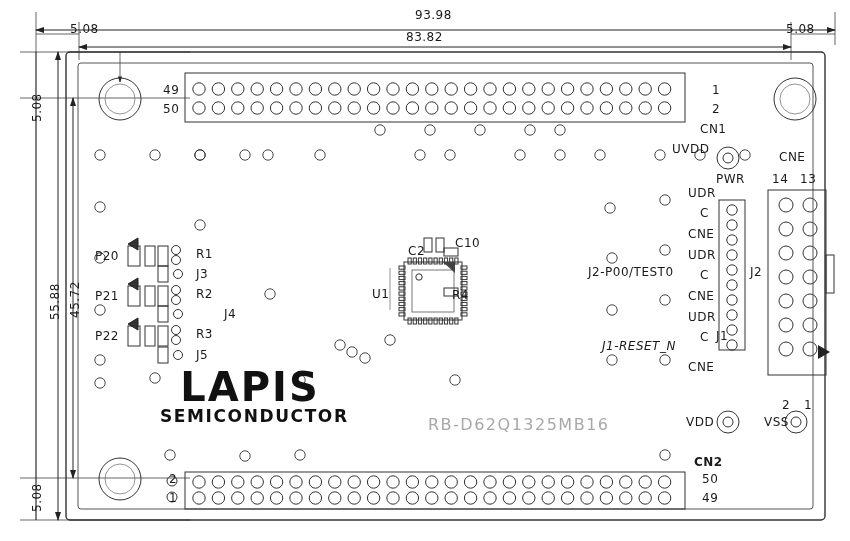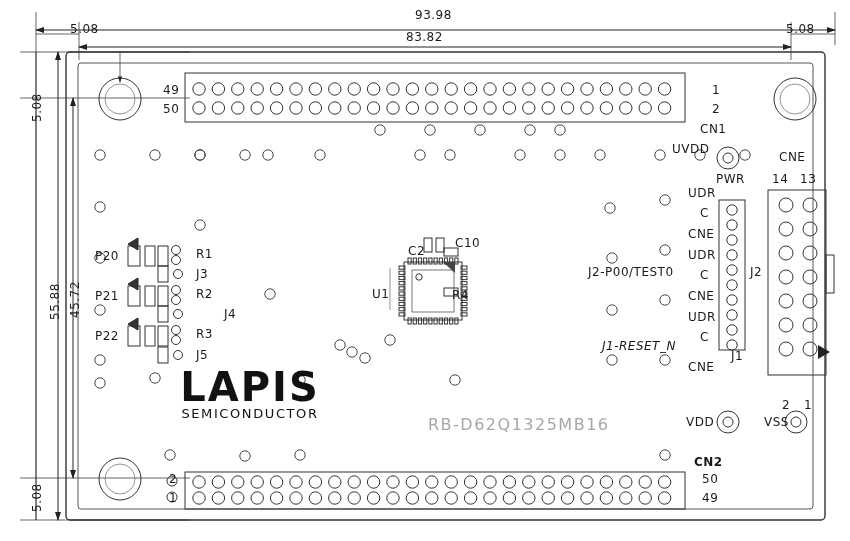--- a/index.html
+++ b/index.html
@@ -5,21 +5,21 @@
   html,body{margin:0;padding:0;background:#ffffff;}
   body{width:850px;height:541px;overflow:hidden;font-family:"DejaVu Sans",sans-serif;color:#1a1a1a;}
   #stage{position:relative;width:850px;height:541px;}
   .lbl{position:absolute;font-size:12px;letter-spacing:.5px;color:#1a1a1a;white-space:nowrap;}
   .lbl.small{font-size:12px;}
   .rot{transform-origin:0 0;}
   svg{position:absolute;left:0;top:0;}
   .brand{position:absolute;text-align:center;color:#111;}
   .brand .g{font-size:13.5px;font-weight:bold;letter-spacing:1.2px;}
   .brand .l{font-size:40px;font-weight:bold;letter-spacing:2px;line-height:.95;}
-  .brand .s{font-size:13px;font-weight:normal;letter-spacing:1.6px;}
+  .brand .s{font-size:17px;font-weight:bold;letter-spacing:1.6px;}
   .wm{position:absolute;color:#a8a8a8;font-size:16px;letter-spacing:1.5px;}
 </style>
 </head>
 <body>
 
 <div id="stage">
 
   <svg width="850" height="541">
     <defs>
       <marker id="ar" markerWidth="9" markerHeight="9" refX="8" refY="3" orient="auto" markerUnits="strokeWidth">
@@ -388,21 +388,21 @@
   <div class="lbl small" style="left:688px;top:248px;">UDR</div>
   <div class="lbl small" style="left:700px;top:268px;">C</div>
   <div class="lbl small" style="left:588px;top:265px;">J2-P00/TEST0</div>
   <div class="lbl" style="left:750px;top:265px;">J2</div>
 
   <div class="lbl small" style="left:688px;top:289px;">CNE</div>
   <div class="lbl small" style="left:688px;top:310px;">UDR</div>
   <div class="lbl small" style="left:700px;top:330px;">C</div>
   <div class="lbl small" style="left:688px;top:360px;">CNE</div>
   <div class="lbl small" style="left:602px;top:339px;font-style:italic;">J1-RESET_N</div>
-  <div class="lbl" style="left:731px;top:329px;margin-top:20px;">J1</div>
+  <div class="lbl" style="left:716px;top:329px;">J1</div>
 
   <div id="refdes">
       <div class="lbl small" style="left: 95px; top: 249px;">P20</div>
       <div class="lbl small" style="left: 95px; top: 289px;">P21</div>
       <div class="lbl small" style="left: 95px; top: 329px;">P22</div>
       <div class="lbl small" style="left: 196px; top: 247px;">R1</div>
       <div class="lbl small" style="left: 196px; top: 267px;">J3</div>
       <div class="lbl small" style="left: 196px; top: 287px;">R2</div>
       <div class="lbl small" style="left: 196px; top: 307px; margin-left: 28px;">J4</div>
       <div class="lbl small" style="left: 196px; top: 327px;">R3</div>

